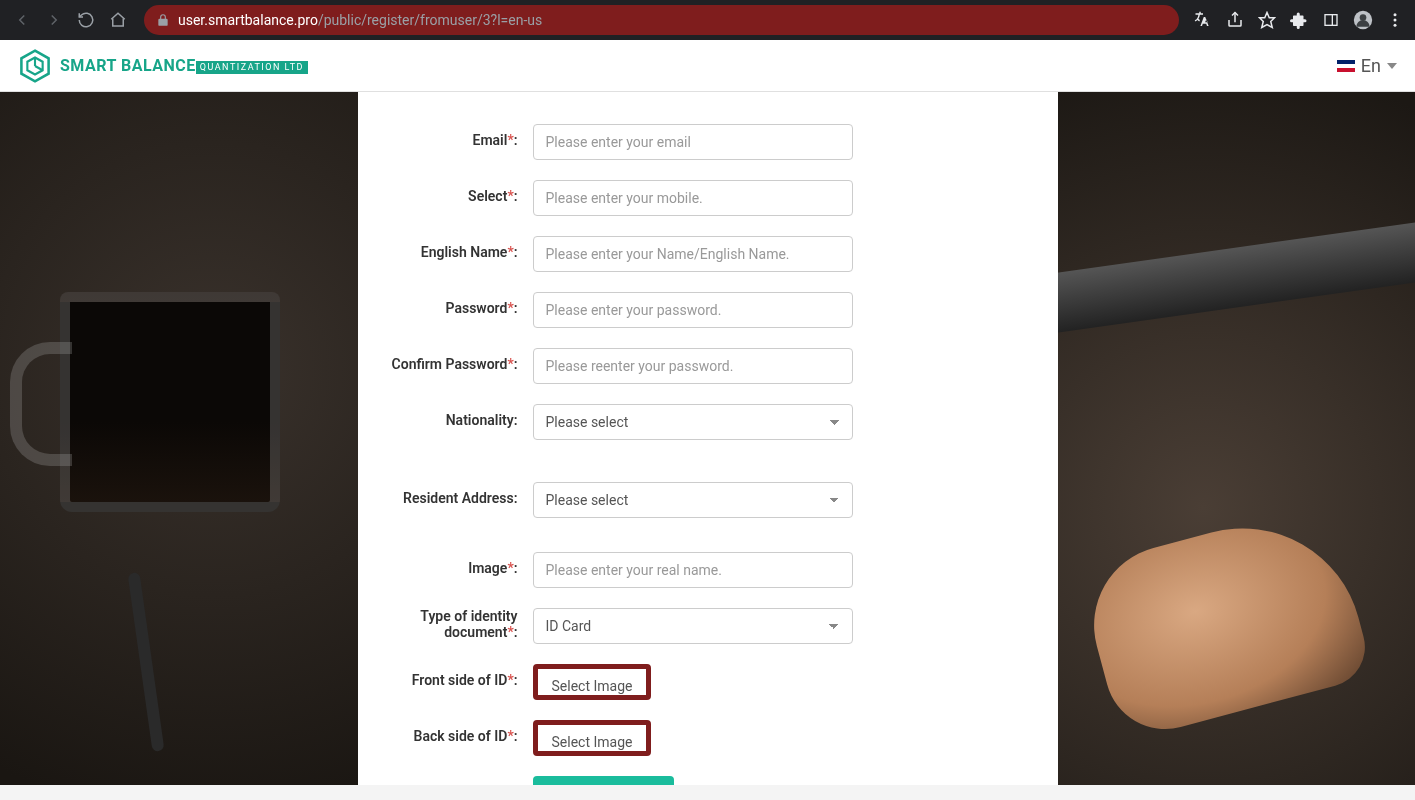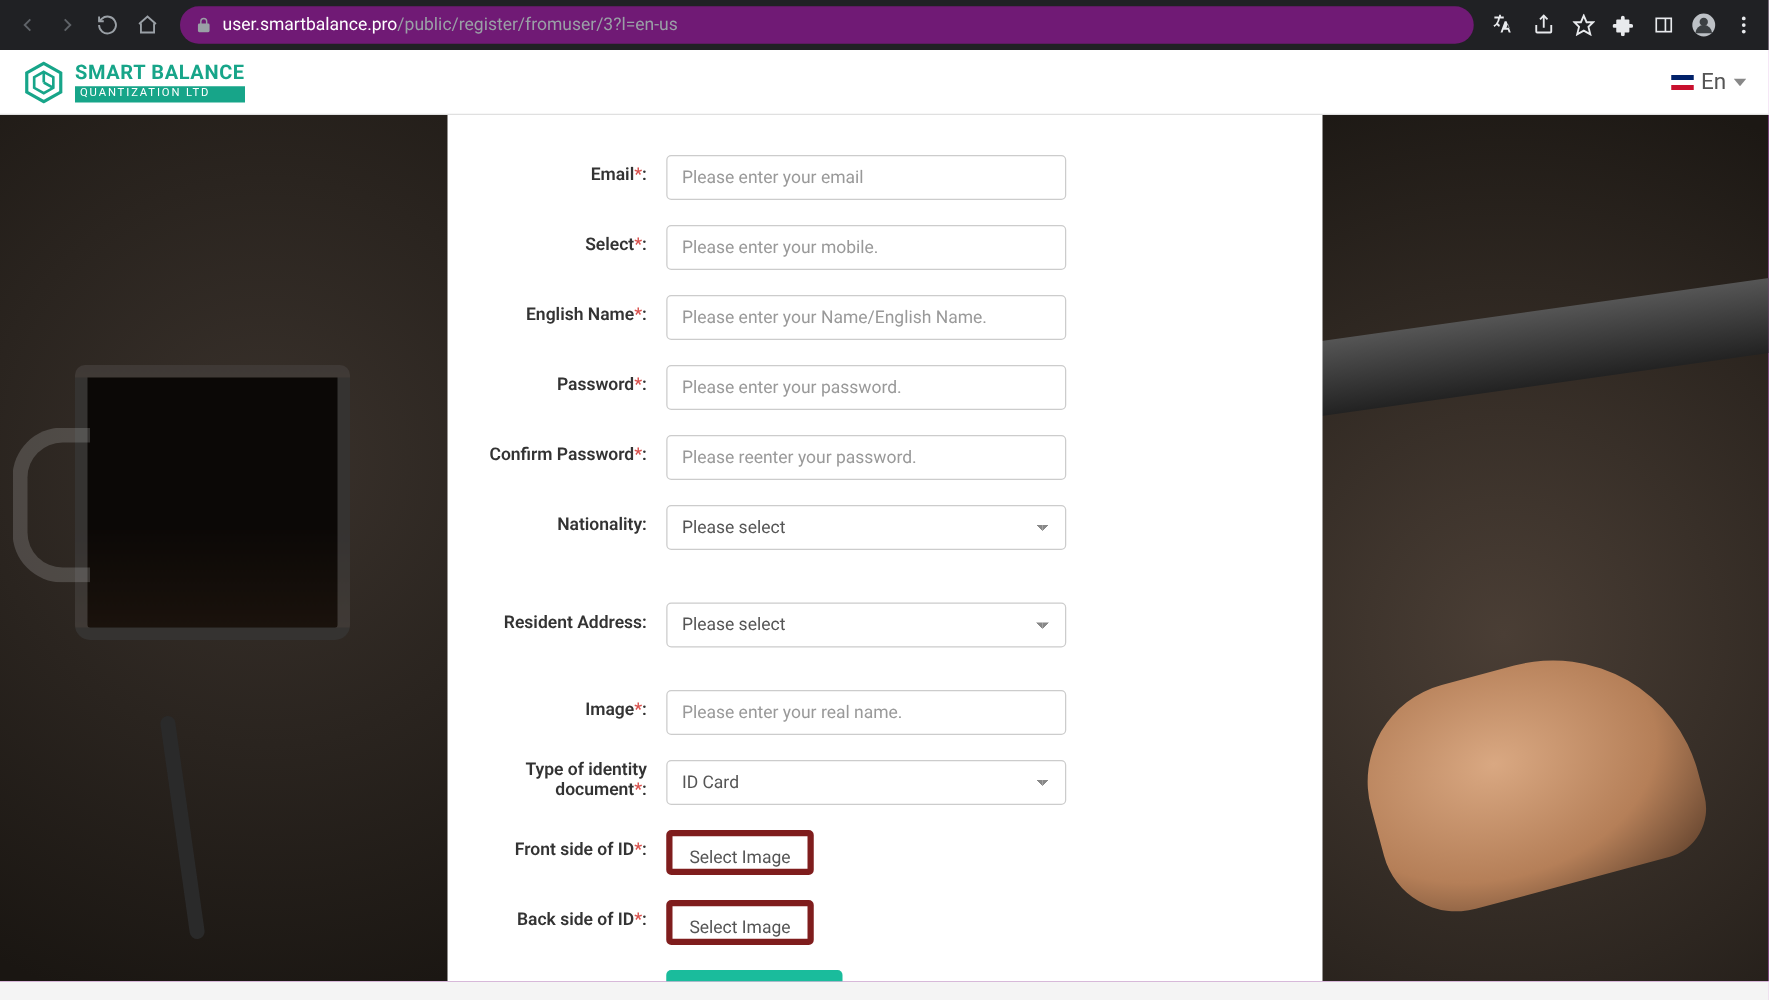--- a/index.html
+++ b/index.html
@@ -3,40 +3,40 @@
 <meta charset="utf-8">
 <style>
 * { margin: 0; padding: 0; box-sizing: border-box; font-family: -apple-system, BlinkMacSystemFont, "Segoe UI", Roboto, sans-serif; }
 body { width: 1415px; height: 800px; overflow: hidden; }
 
 
 .browser-chrome { background: #202124; height: 40px; display: flex; align-items: center; padding: 0 8px; gap: 4px; }
 .nav-icon { color: #9aa0a6; width: 28px; height: 28px; display: flex; align-items: center; justify-content: center; cursor: pointer; border-radius: 50%; }
 .nav-icon.disabled { color: #5f6368; cursor: default; }
 .nav-icon svg { width: 18px; height: 18px; }
-.address-bar { flex: 1; background: #701a75; border-radius: 16px; height: 30px; display: flex; align-items: center; padding: 0 12px; margin: 0 8px; color: #e8eaed; font-size: 14px; gap: 8px; }
+.address-bar { flex: 1; background: #7f1d1d; border-radius: 16px; height: 30px; display: flex; align-items: center; padding: 0 12px; margin: 0 8px; color: #e8eaed; font-size: 14px; gap: 8px; }
 .lock-icon { color: #9aa0a6; width: 14px; height: 14px; }
 .url-text { white-space: nowrap; }
 .url-domain { color: #fff; }
 .url-path { color: #9aa0a6; }
 .chrome-actions { display: flex; align-items: center; gap: 8px; }
 .chrome-action { color: #e8eaed; width: 24px; height: 24px; display: flex; align-items: center; justify-content: center; cursor: pointer; }
 
 
 .site-header { background: #fff; height: 52px; display: flex; align-items: center; justify-content: space-between; padding: 0 18px; border-bottom: 1px solid #e0e0e0; }
 .logo { display: flex; align-items: center; gap: 8px; }
 .logo-mark { width: 34px; height: 34px; }
-.logo-text { display: flex; flex-direction: column; line-height: 1; }
+.logo-text { display: flex; flex-direction: row; line-height: 1; }
 .logo-line1 { color: #17a589; font-weight: 700; font-size: 16px; letter-spacing: 0.5px; }
 .logo-line2 { background: #17a589; color: #fff; font-size: 9px; font-weight: 400; padding: 2px 4px; letter-spacing: 1.5px; margin-top: 3px; }
 .lang-switch { display: flex; align-items: center; gap: 6px; color: #555; cursor: pointer; font-size: 18px; }
 .flag { width: 18px; height: 12px; background: linear-gradient(to bottom, #012169 33%, #fff 33%, #fff 66%, #c8102e 66%); position: relative; }
 
 
-.page-bg { position: relative; width: 100%; height: 693px; background: #a21caf; overflow: hidden; padding-left: 33px; }
+.page-bg { position: relative; width: 100%; height: 693px; background: #22c55e; overflow: hidden; padding-left: 33px; }
 .bg-left { position: absolute; left:0; top:0; width: 50%; height:100%; background: radial-gradient(circle at 30% 40%, #3a322c 0%, #1a1612 70%); }
 .bg-right { position: absolute; right:0; top:0; width: 50%; height:100%; background: radial-gradient(circle at 70% 60%, #4a3e35 0%, #1c1814 70%); }
 .mug { position: absolute; left: 60px; top: 200px; width: 220px; height: 220px; border: 10px solid rgba(180,180,180,0.25); border-radius: 8px 8px 12px 12px; background: linear-gradient(#0b0806 60%, #1a120c); }
 .mug::before { content:''; position:absolute; left:-60px; top:40px; width:50px; height:100px; border:12px solid rgba(180,180,180,0.25); border-right:none; border-radius: 40px 0 0 40px; }
 .pen { position:absolute; left:140px; top:480px; width:12px; height:180px; background:#2a2a2a; border-radius:6px; transform:rotate(-8deg); }
 .laptop-right { position:absolute; right:0; top:160px; width:420px; height:60px; background:linear-gradient(#555,#222); transform: skewY(-8deg); }
 .hand { position:absolute; right:60px; top:440px; width:260px; height:180px; background: radial-gradient(ellipse at 40% 40%, #d9a882 0%, #b57f58 60%, #5c3e2a 100%); border-radius: 80px 120px 40px 60px; transform: rotate(-15deg); }
 
 .form-panel { position: absolute; left: 50%; transform: translateX(-50%); top: 0; width: 700px; height: 693px; background: #fff; padding-top: 32px; }
 .form-row { display: flex; align-items: flex-start; margin-bottom: 20px; }

